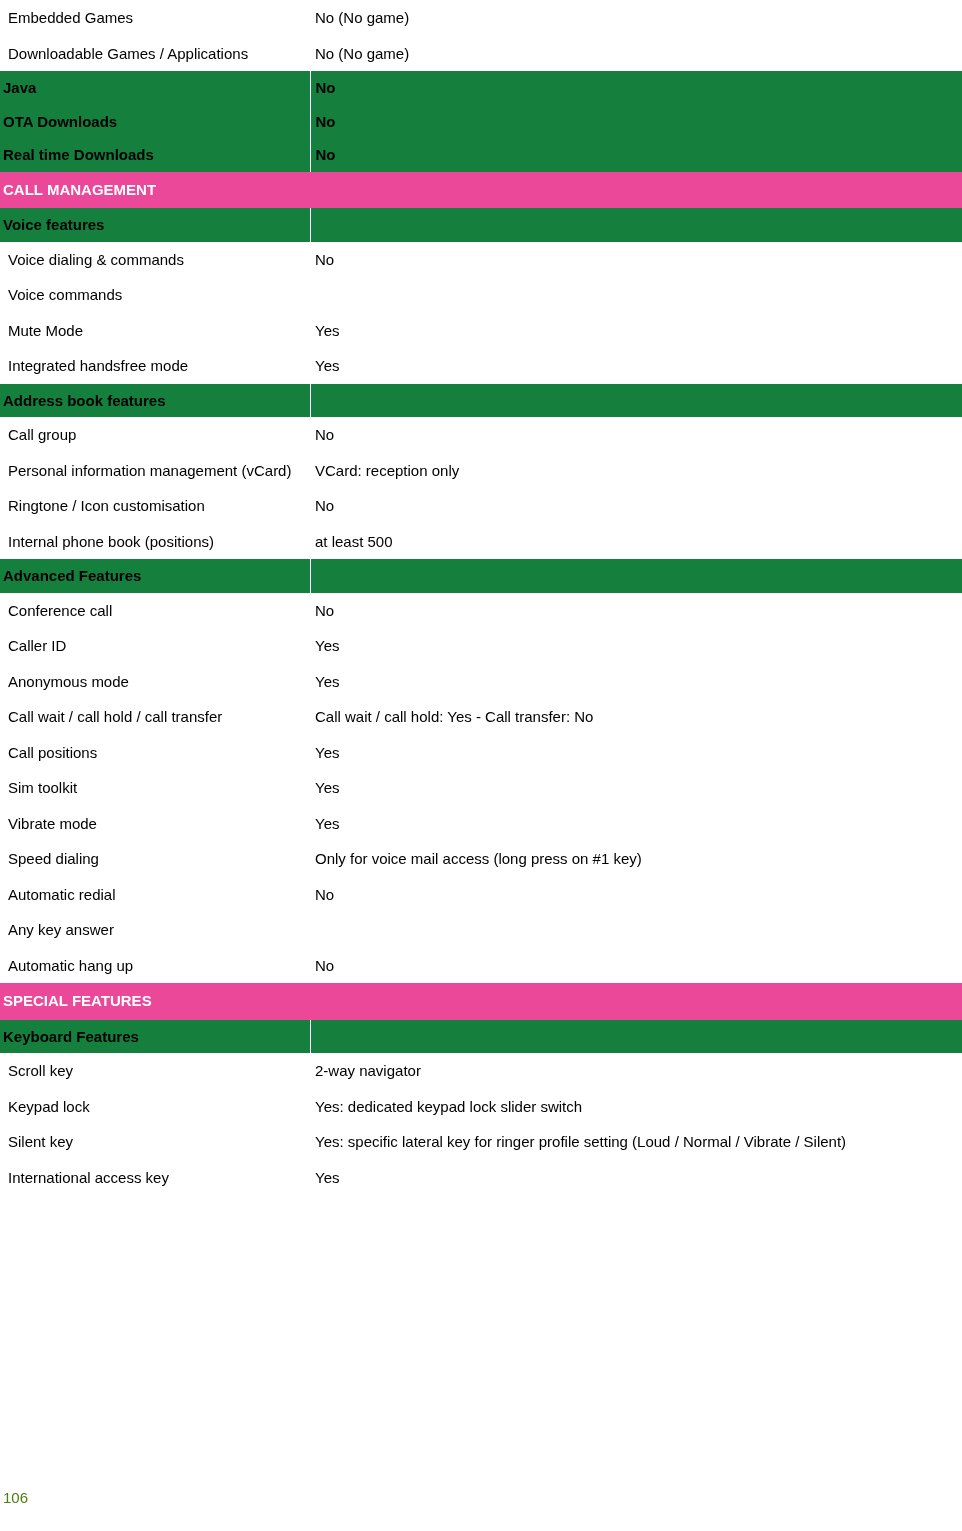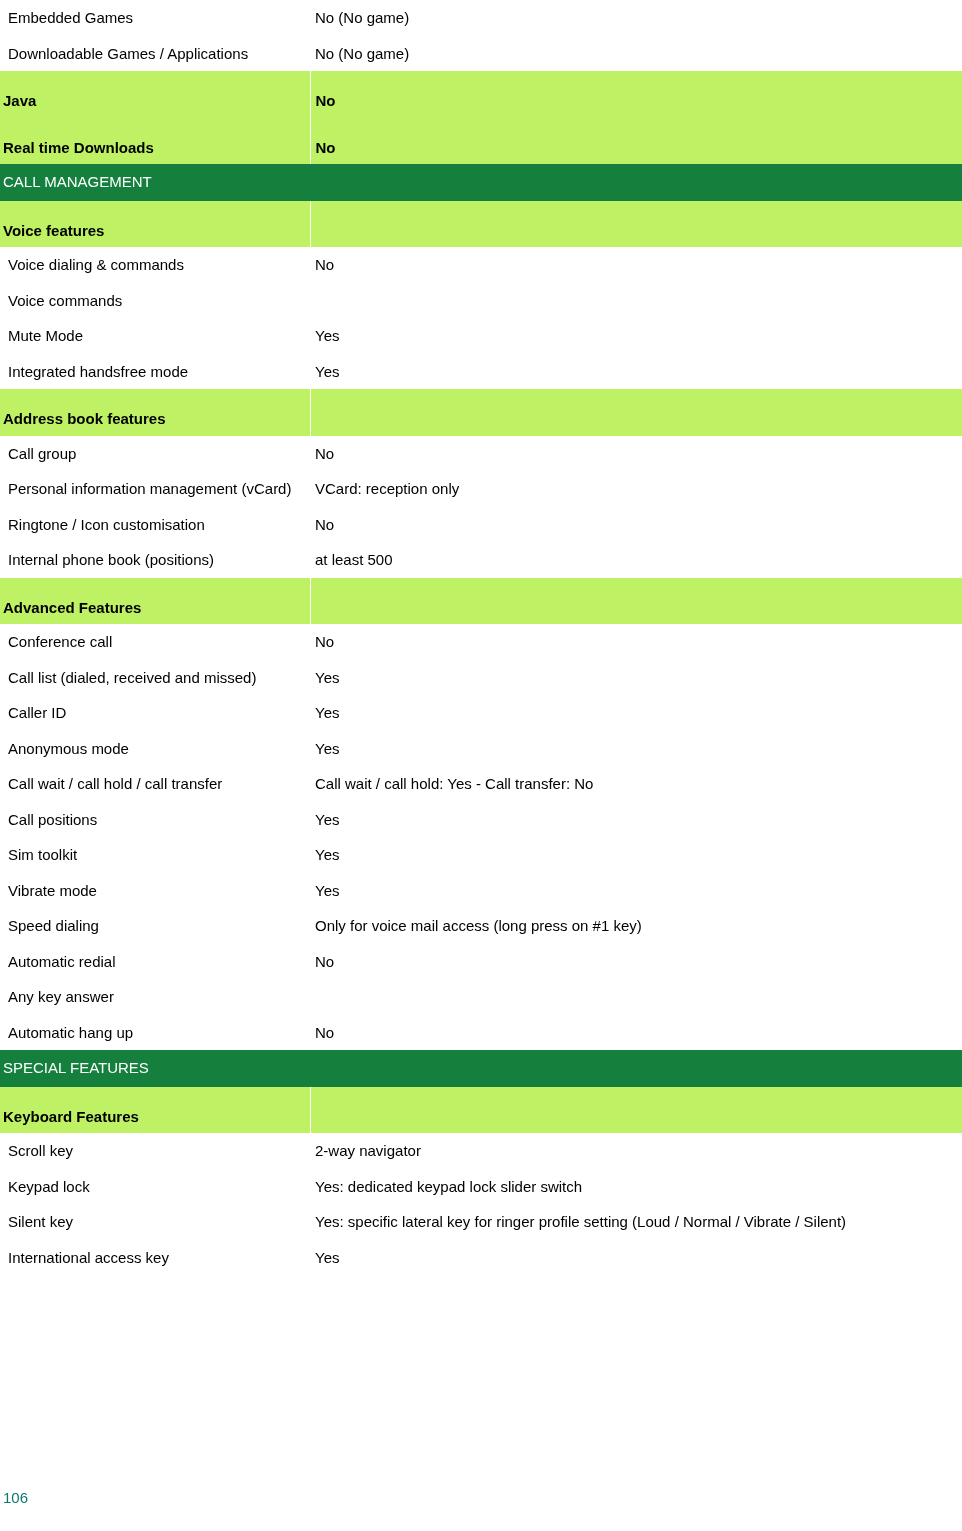--- a/index.html
+++ b/index.html
@@ -41,55 +41,55 @@
     padding-left: 8px;
     padding-right: 8px;
   }
   tr.detail > td.value {
     padding-left: 5px;
     padding-right: 10px;
   }
 
   
   tr.group > td {
-    background: #bef264;
+    background: #15803d;
     font-weight: bold;
-    padding-top: 20px;
+    padding-top: 7px;
     padding-bottom: 7px;
   }
   tr.group > td.label {
     padding-left: 3px;
     padding-right: 8px;
     border-right: 1px solid #ffffff;
   }
   tr.group > td.value {
     padding-left: 5px;
     padding-right: 10px;
   }
 
   
   tr.section > td {
-    background: #15803d;
+    background: #ec4899;
     color: #ffffff;
-    font-weight: normal;
+    font-weight: bold;
     padding-top: 8px;
     padding-bottom: 9px;
     padding-left: 3px;
   }
 
   .empty-cell { display: block; min-height: 1px; }
 
   .page-number {
     position: absolute;
     left: 3px;
     top: 1489px;
     font-size: 15px;
     line-height: 1.2;
     font-family: "Liberation Sans", sans-serif;
-    color: #0f766e;
+    color: #4d7c0f;
   }
 </style>
 </head>
 <body>
 
 <table class="spec-table">
   <colgroup>
     <col class="c-label">
     <col class="c-value">
   </colgroup>
@@ -100,20 +100,24 @@
       </tr>
       <tr class="detail">
         <td class="label">Downloadable Games / Applications</td>
         <td class="value">No (No game)</td>
       </tr>
       <tr class="group">
         <td class="label">Java</td>
         <td class="value">No</td>
       </tr>
       <tr class="group">
+        <td class="label">OTA Downloads</td>
+        <td class="value">No</td>
+      </tr>
+      <tr class="group">
         <td class="label">Real time Downloads</td>
         <td class="value">No</td>
       </tr>
       <tr class="section">
         <td colspan="2" class="label">CALL MANAGEMENT</td>
       </tr>
       <tr class="group">
         <td class="label">Voice features</td>
         <td class="value">
           <span class="empty-cell">&nbsp;</span>
@@ -163,24 +167,20 @@
         <td class="label">Advanced Features</td>
         <td class="value">
           <span class="empty-cell">&nbsp;</span>
         </td>
       </tr>
       <tr class="detail">
         <td class="label">Conference call</td>
         <td class="value">No</td>
       </tr>
       <tr class="detail">
-        <td class="label">Call list (dialed, received and missed)</td>
-        <td class="value">Yes</td>
-      </tr>
-      <tr class="detail">
         <td class="label">Caller ID</td>
         <td class="value">Yes</td>
       </tr>
       <tr class="detail">
         <td class="label">Anonymous mode</td>
         <td class="value">Yes</td>
       </tr>
       <tr class="detail">
         <td class="label">Call wait / call hold / call transfer</td>
         <td class="value">Call wait / call hold: Yes - Call transfer: No</td>

